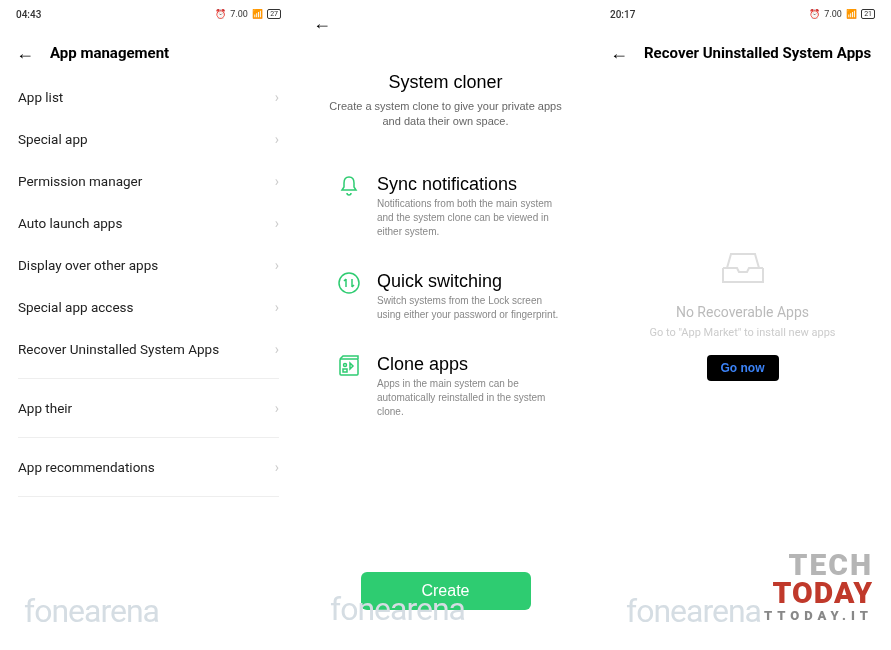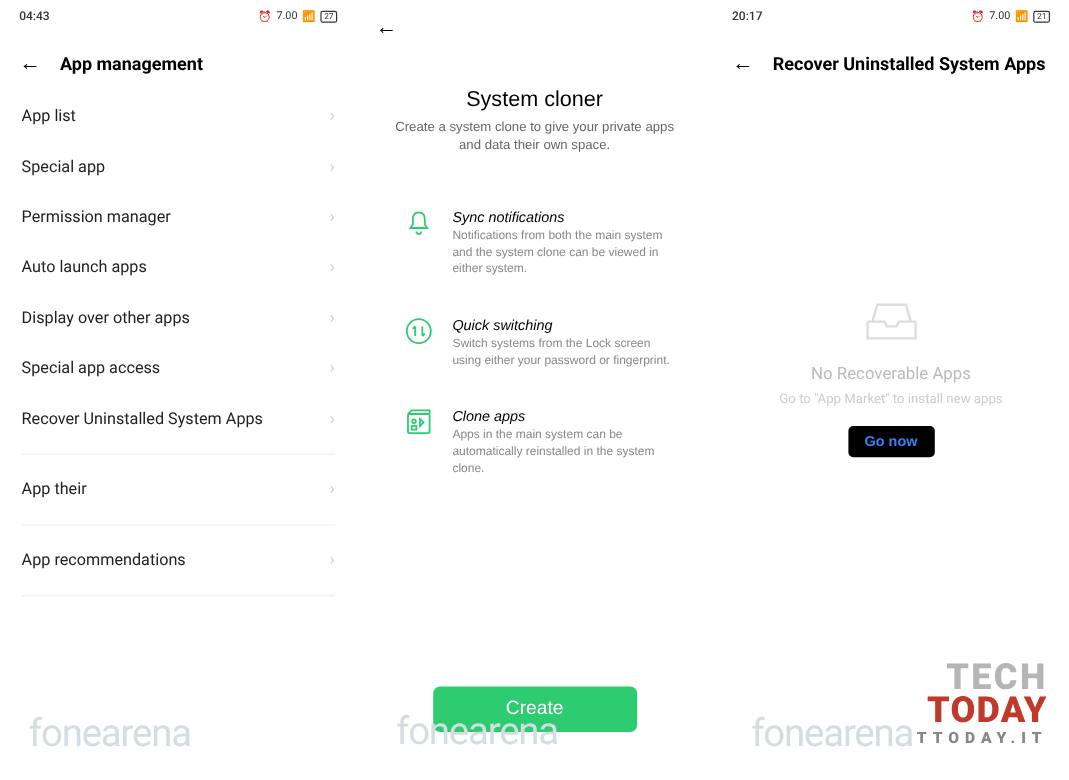--- a/index.html
+++ b/index.html
@@ -93,24 +93,23 @@
   }
   .feature-icon {
     width: 24px;
     height: 24px;
     flex-shrink: 0;
     color: #2ecc71;
   }
   .feature-text { flex: 1; }
   .feature-title {
     font-family: "Comic Sans MS", cursive, sans-serif;
-    font-size: 12px;
+    font-size: 18px;
     color: #000;
     font-weight: 500;
-    font-style: italic;
   }
   .feature-desc {
     font-family: "Comic Sans MS", cursive, sans-serif;
     font-size: 10px;
     color: #888;
     line-height: 1.4;
     margin-top: 2px;
   }
   .create-btn {
     margin: auto auto 40px auto;

